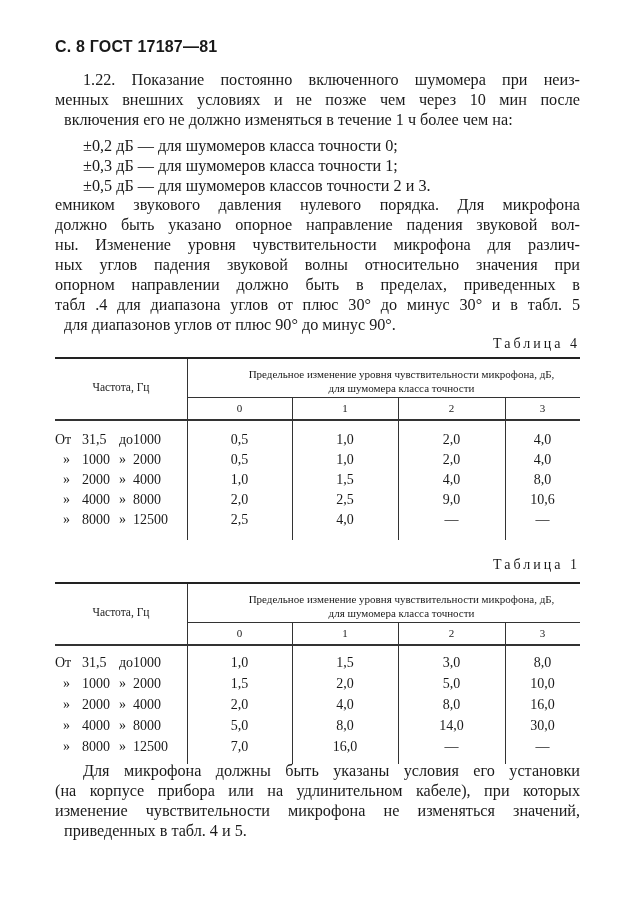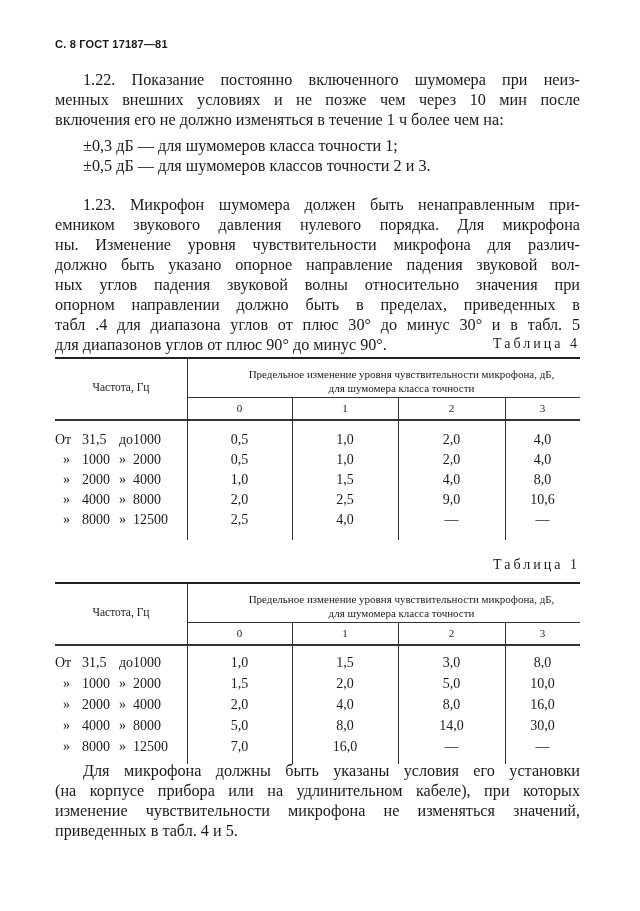--- a/index.html
+++ b/index.html
@@ -1,20 +1,20 @@
 <!DOCTYPE html>
 <html><head>
 <meta charset="utf-8">
 <style>
   html, body { margin: 0; padding: 0; background: #ffffff; }
   body { width: 640px; height: 911px; position: relative; overflow: hidden; color: #1a1a1a; font-family: "Liberation Serif", serif; }
-  .page-header { position: absolute; left: 55px; top: 38px; font-family: "Liberation Sans", sans-serif; font-weight: bold; font-size: 11px; letter-spacing: 0.2px; }
+  .page-header { position: absolute; left: 55px; top: 38px; font-family: "Liberation Sans", sans-serif; font-weight: bold; font-size: 16px; letter-spacing: 0.2px; }
   .para { position: absolute; left: 55px; width: 525px; font-size: 16.2px; line-height: 20px; text-align: justify; }
   .para .line { display: block; white-space: nowrap; text-align-last: justify; }
-  .para .line.last { text-align-last: left; }
+  .para .line.last { text-align-last: left; margin-left: 9px; }
   .indent { padding-left: 28px; }
   .list { position: absolute; left: 83px; font-size: 16.2px; line-height: 20px; }
   .list .item { white-space: nowrap; }
   .table-caption { position: absolute; right: 60px; font-size: 14px; letter-spacing: 3px; }
   .tbl { position: absolute; left: 55px; width: 525px; font-size: 13px; }
   .tbl .top-rule { position: absolute; left: 0; right: 0; top: 0; height: 2px; background: #222; }
   .tbl .head-rule { position: absolute; left: 0; right: 0; height: 2px; background: #333; }
   .tbl .sub-rule { position: absolute; left: 132px; right: 0; height: 1px; background: #333; }
   .tbl .vline { position: absolute; width: 1px; background: #333; }
   .tbl .freq-head { position: absolute; left: 0; width: 132px; text-align: center; font-size: 11.5px; font-family: "Liberation Serif", serif; }
@@ -34,29 +34,29 @@
 <body>
 
 <div class="page-header">С. 8 ГОСТ 17187—81</div>
 
 <div class="para" style="top:70px;">
   <span class="line indent">1.22. Показание постоянно включенного шумомера при неиз-</span>
   <span class="line">менных внешних условиях и не позже чем через 10 мин после</span>
   <span class="line last">включения его не должно изменяться в течение 1 ч более чем на:</span>
 </div>
 <div class="list" style="top:136px;">
+  <div class="item">±0,2 дБ — для шумомеров класса точности 0;</div>
   <div class="item">±0,3 дБ — для шумомеров класса точности 1;</div>
   <div class="item">±0,5 дБ — для шумомеров классов точности 2 и 3.</div>
 </div>
 
 <div class="para" style="top:195px;">
-  <span class="line indent">1.23. Микрофон шумомера должен быть ненаправленным при-</span>
   <span class="line">емником звукового давления нулевого порядка. Для микрофона</span>
+  <span class="line">должно быть указано опорное направление падения звуковой вол-</span>
   <span class="line">ны. Изменение уровня чувствительности микрофона для различ-</span>
-  <span class="line">должно быть указано опорное направление падения звуковой вол-</span>
   <span class="line">ных углов падения звуковой волны относительно значения при</span>
   <span class="line">опорном направлении должно быть в пределах, приведенных в</span>
   <span class="line">табл .4 для диапазона углов от плюс 30° до минус 30° и в табл. 5</span>
   <span class="line last">для диапазонов углов от плюс 90° до минус 90°.</span>
 </div>
 
 <div class="table-caption" style="top:336px;">Таблица 4</div>
 <div class="tbl" style="top:357px; height:183px;">
   <div class="top-rule"></div>
   <div class="vline" style="left:132px; top:2px; height:181px;"></div>

